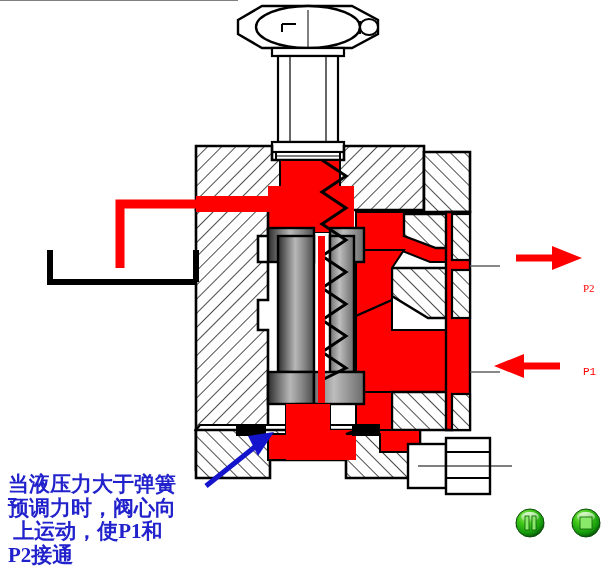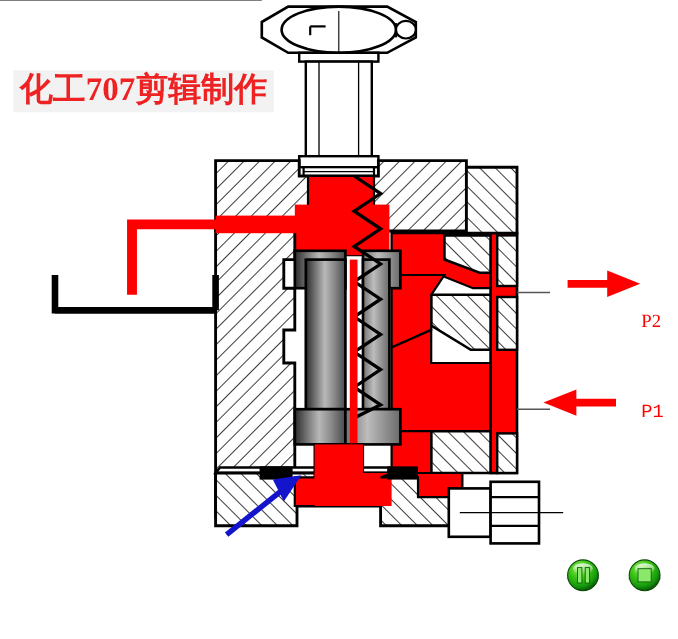--- a/index.html
+++ b/index.html
@@ -39,21 +39,21 @@
   }
   #note-text {
     left: 8px;
     top: 473px;
     font-size: 21px;
     color: #2222cc;
     font-weight: bold;
     line-height: 1.12;
   }
   .port-label {
-    font-size: 17px;
+    font-size: 11px;
     color: #ff0000;
     font-family: "Liberation Serif", serif;
   }
   #label-p2 { left: 583px; top: 282px; }
   #label-p1 { left: 583px; top: 366px; font-family: Liberation Mono, monospace; }
   .media-btn {
     position: absolute;
     width: 28px;
     height: 28px;
     border-radius: 50%;
@@ -240,22 +240,25 @@
       <rect x="532" y="516" width="4" height="14" fill="#8ae86a" stroke="#0e5c0a" stroke-width="0.8"></rect>
     </g>
     <g>
       <ellipse cx="586" cy="526" rx="15" ry="4" fill="#000000" opacity="0.18"></ellipse>
       <circle cx="586" cy="523" r="14" fill="url(#greenBtn)" stroke="#0a4a07" stroke-width="1"></circle>
       <ellipse cx="586" cy="517" rx="9" ry="5" fill="url(#btnGloss)"></ellipse>
       <rect x="580" y="517" width="12" height="12" fill="#8ae86a" stroke="#0e5c0a" stroke-width="0.8"></rect>
     </g>
   </svg>
 
-  <div class="overlay-text" id="watermark">化工707剪辑制作</div>
-
+
+  <div class="overlay-text" id="note-text">当液压力大于弹簧
+预调力时，阀心向
+ 上运动，使P1和
+P2接通</div>
 
   <div class="overlay-text port-label" id="label-p2">P2</div>
 
   <div class="overlay-text port-label" id="label-p1">P1</div>
 
   <div class="media-btn" id="btn-pause"></div>
   <div class="media-btn" id="btn-stop"></div>
 
 </div>
 

